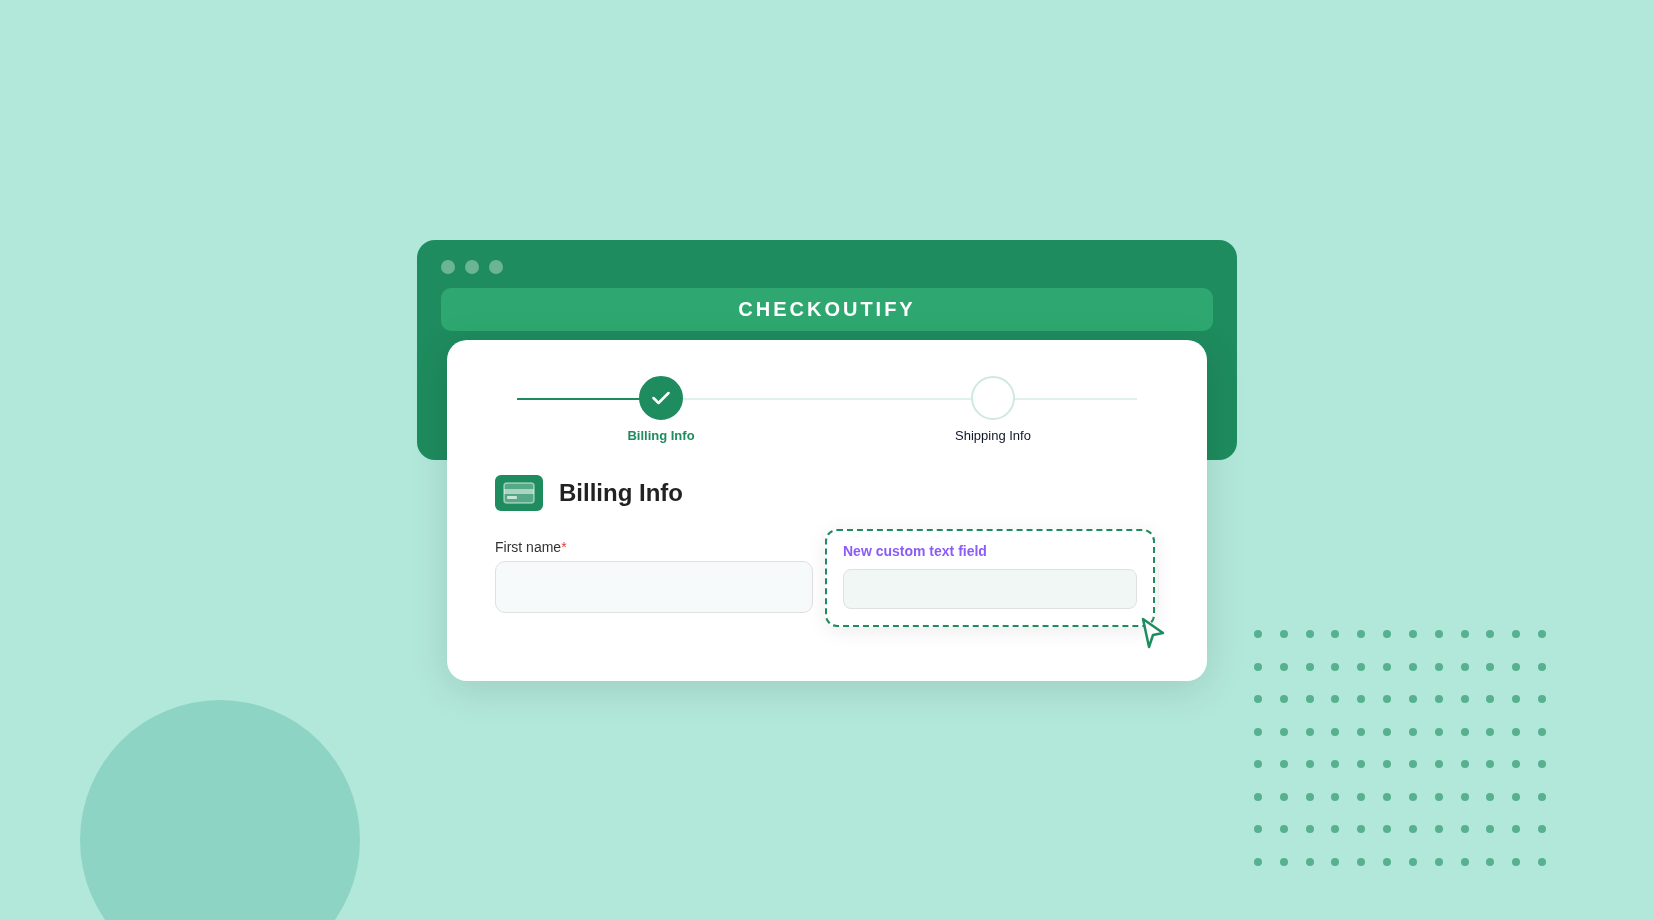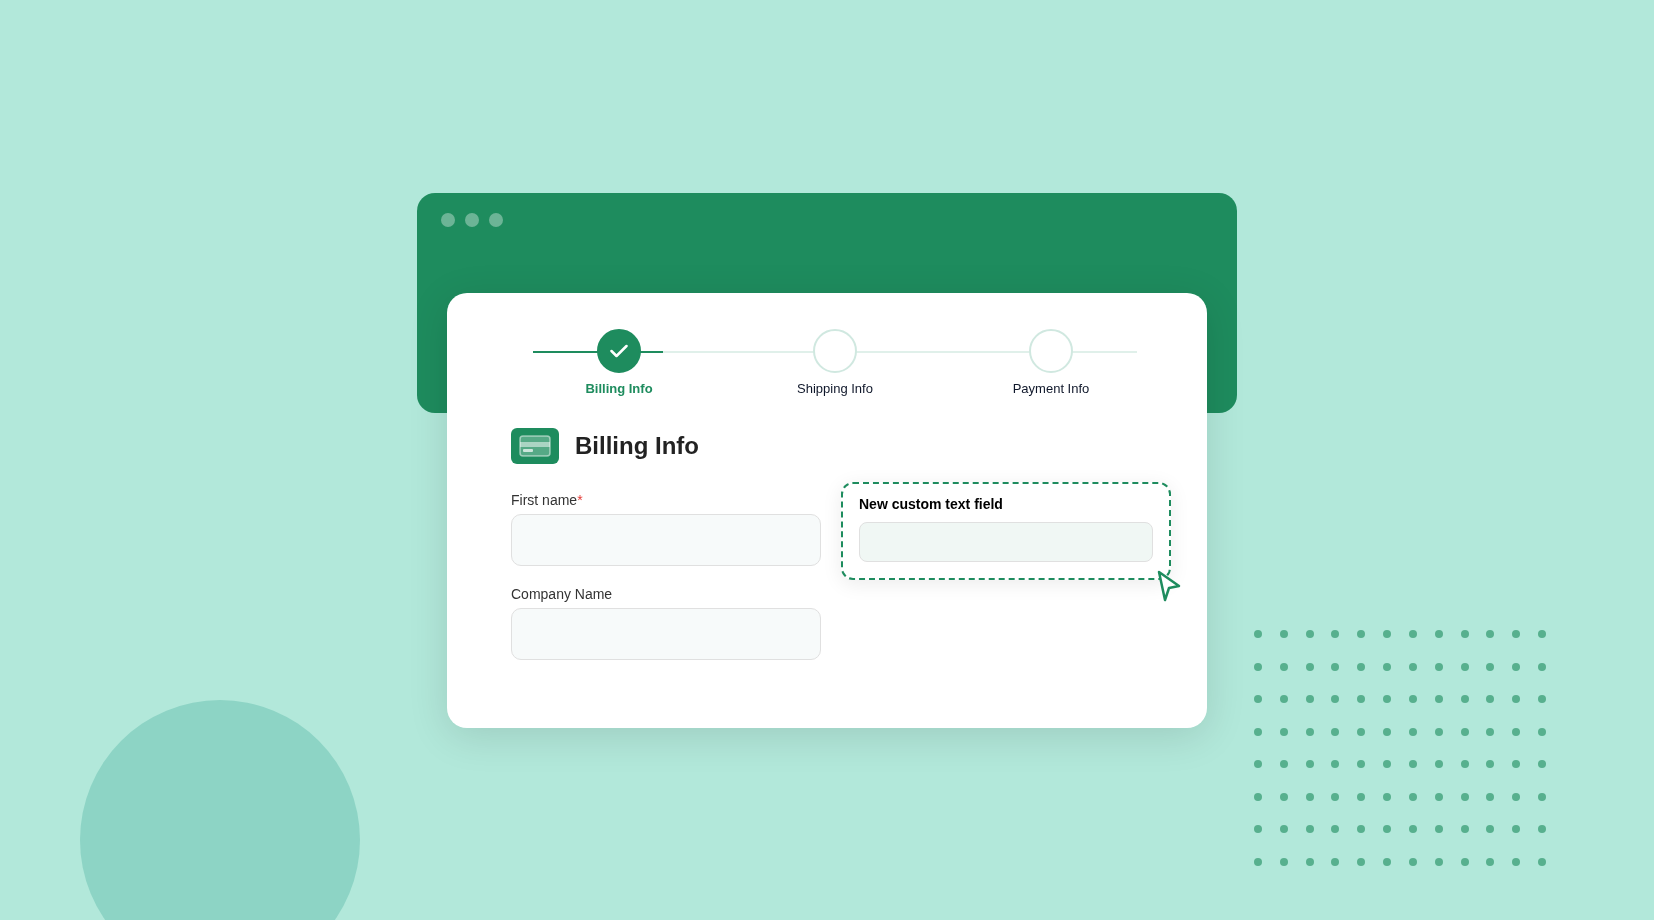--- a/index.html
+++ b/index.html
@@ -49,21 +49,21 @@
     }
 
     
     .card {
       position: relative;
       z-index: 2;
       background: white;
       border-radius: 20px;
       width: 760px;
       margin-top: 80px;
-      padding: 36px 48px 40px 64px;
+      padding: 36px 48px 40px 48px;
       box-shadow: 0 8px 40px rgba(0,0,0,0.12);
     }
 
     
     .stepper {
       display: flex;
       align-items: flex-start;
       margin-bottom: 32px;
       position: relative;
     }
@@ -362,20 +362,21 @@
 
 <div class="main-wrapper">
 
   <div class="green-bg-block">
     <div class="green-top-content">
       <div class="dots-row">
         <div class="win-dot"></div>
         <div class="win-dot"></div>
         <div class="win-dot"></div>
       </div>
+      <div class="title-bar">CHECKOUTIFY</div>
     </div>
   </div>
 
   <div class="card" style="position:relative; z-index:2; margin-top: 100px;">
 
     
     <div class="stepper">
       <div class="stepper-track"></div>
       <div class="stepper-track-active"></div>
 
@@ -387,24 +388,20 @@
         </div>
         <span class="step-label active">Billing Info</span>
       </div>
 
       <div class="step-item">
         <div class="step-circle"></div>
         <span class="step-label">Shipping Info</span>
       </div>
 
 
-      <div class="step-item">
-        <div class="step-circle"></div>
-        <span class="step-label">Payment Info</span>
-      </div>
     </div>
 
     
     <div class="form-header">
       <div class="card-icon">
         <svg width="34" height="24" viewBox="0 0 34 24" fill="none">
           <rect x="2" y="2" width="30" height="20" rx="3" fill="rgba(255,255,255,0.25)" stroke="rgba(255,255,255,0.5)" stroke-width="1.5"></rect>
           <rect x="2" y="8" width="30" height="5" fill="rgba(255,255,255,0.5)"></rect>
           <rect x="5" y="15" width="10" height="3" rx="1" fill="rgba(255,255,255,0.7)"></rect>
         </svg>
@@ -423,33 +420,29 @@
           <input type="text" class="field-input" placeholder="" style="">
         </div>
 
         <div class="field-group" style="opacity:0.35;">
           <label class="field-label">
             <span>Email Address</span><span class="required">*</span>
           </label>
           <input type="email" class="field-input" placeholder="" style="">
         </div>
 
-        <div class="field-group">
-          <label class="field-label">Company Name</label>
-          <input type="text" class="field-input" placeholder="" style="">
-        </div>
 
 
 
 
       </div>
 
       <div style="position:absolute; top: -10px; left: 330px; z-index: 10;">
         <div style="background:white; border: 2.5px dashed #1e8c5e; border-radius: 12px; padding: 12px 16px 16px 16px; width: 330px; position:relative; box-shadow: 0 4px 20px rgba(0,0,0,0.08);">
-          <div style="font-size: 14px; color: #000000; font-weight: 600; margin-bottom: 10px;">New custom text field</div>
+          <div style="font-size: 14px; color: #8b5cf6; font-weight: 600; margin-bottom: 10px;">New custom text field</div>
           <div style="height: 40px; background: #f0f7f4; border-radius: 8px; border: 1.5px solid #e0e0e0;"></div>
         </div>
 
         <div style="position:absolute; bottom: -30px; right: -20px;">
           <svg width="40" height="40" viewBox="0 0 40 40" fill="none">
             <path d="M8 6L28 20L18 22L14 34L8 6Z" fill="white" stroke="#1e8c5e" stroke-width="2.5" stroke-linejoin="round"></path>
           </svg>
         </div>
       </div>
     </div>

